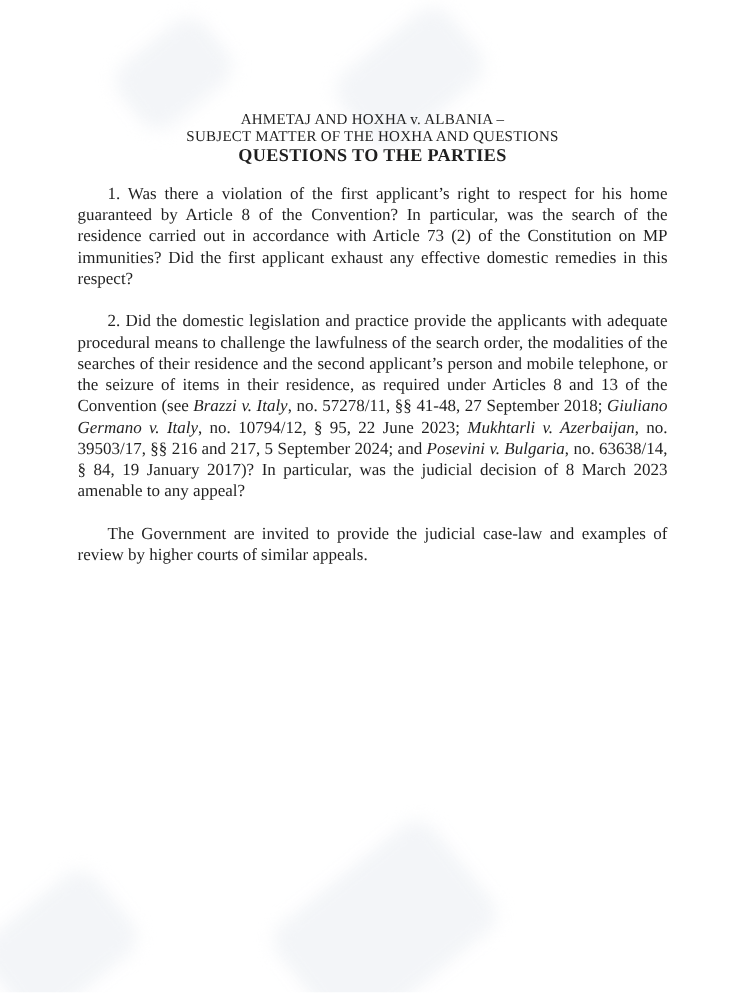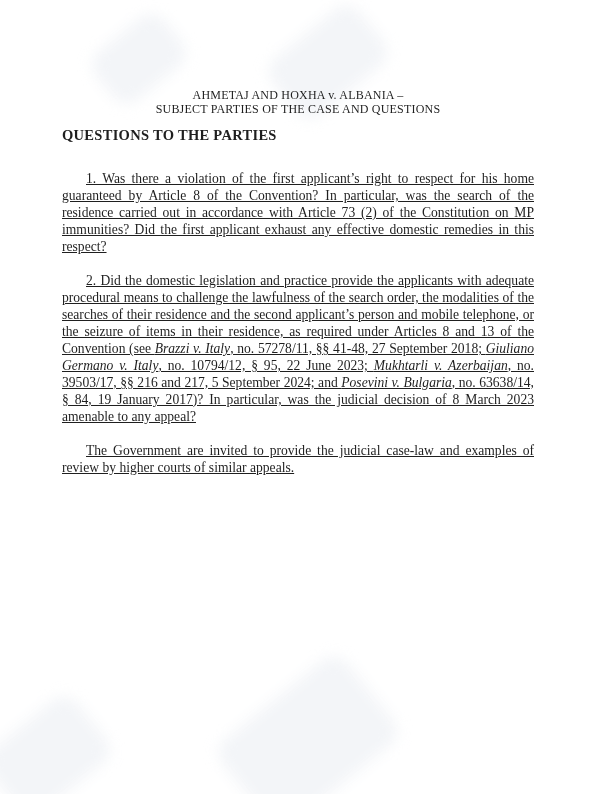--- a/index.html
+++ b/index.html
@@ -36,30 +36,28 @@
     top: 88px;
     width: 472px;
   }
   .header-line {
     text-align: center;
     font-size: 12px;
     line-height: 14px;
     letter-spacing: 0.2px;
   }
   .doc-title {
-    text-align: left;
+    text-align: center;
     font-weight: bold;
     font-size: 14.5px;
     line-height: 18px;
-    margin-top: 10px;
     letter-spacing: 0.3px;
   }
   .paragraphs {
-    margin-top: 26px;
-    text-decoration: underline;
+    margin-top: 12px;
   }
   .body-para {
     font-size: 13.6px;
     line-height: 17px;
     text-align: justify;
     text-indent: 24px;
     margin: 0 0 17px 0;
   }
   .body-para .it {
     font-style: italic;
@@ -69,21 +67,21 @@
 <body>
 
 <div class="page">
   <div class="streak s1"></div>
   <div class="streak s2"></div>
   <div class="streak s3"></div>
   <div class="streak s4"></div>
 
   <div class="content">
     <div class="header-line">AHMETAJ AND HOXHA v. ALBANIA –</div>
-    <div class="header-line">SUBJECT PARTIES OF THE CASE AND QUESTIONS</div>
+    <div class="header-line">SUBJECT MATTER OF THE HOXHA AND QUESTIONS</div>
     <div class="doc-title">QUESTIONS TO THE PARTIES</div>
     <div class="paragraphs">
         <p class="body-para"><span>1. Was there a violation of the first applicant’s right to respect for his home guaranteed by Article 8 of the Convention? In particular, was the search of the residence carried out in accordance with Article 73 (2) of the Constitution on MP immunities? Did the first applicant exhaust any effective domestic remedies in this respect?</span></p>
         <p class="body-para"><span>2. Did the domestic legislation and practice provide the applicants with adequate procedural means to challenge the lawfulness of the search order, the modalities of the searches of their residence and the second applicant’s person and mobile telephone, or the seizure of items in their residence, as required under Articles 8 and 13 of the Convention (see </span><span class="it">Brazzi v. Italy</span><span>, no. 57278/11, §§ 41-48, 27 September 2018; </span><span class="it">Giuliano Germano v. Italy</span><span>, no. 10794/12, § 95, 22 June 2023; </span><span class="it">Mukhtarli v. Azerbaijan</span><span>, no. 39503/17, §§ 216 and 217, 5 September 2024; and </span><span class="it">Posevini v. Bulgaria</span><span>, no. 63638/14, § 84, 19 January 2017)? In particular, was the judicial decision of 8 March 2023 amenable to any appeal?</span></p>
         <p class="body-para"><span>The Government are invited to provide the judicial case-law and examples of review by higher courts of similar appeals.</span></p>
       </div>
   </div>
 </div>
 
 </body></html>

